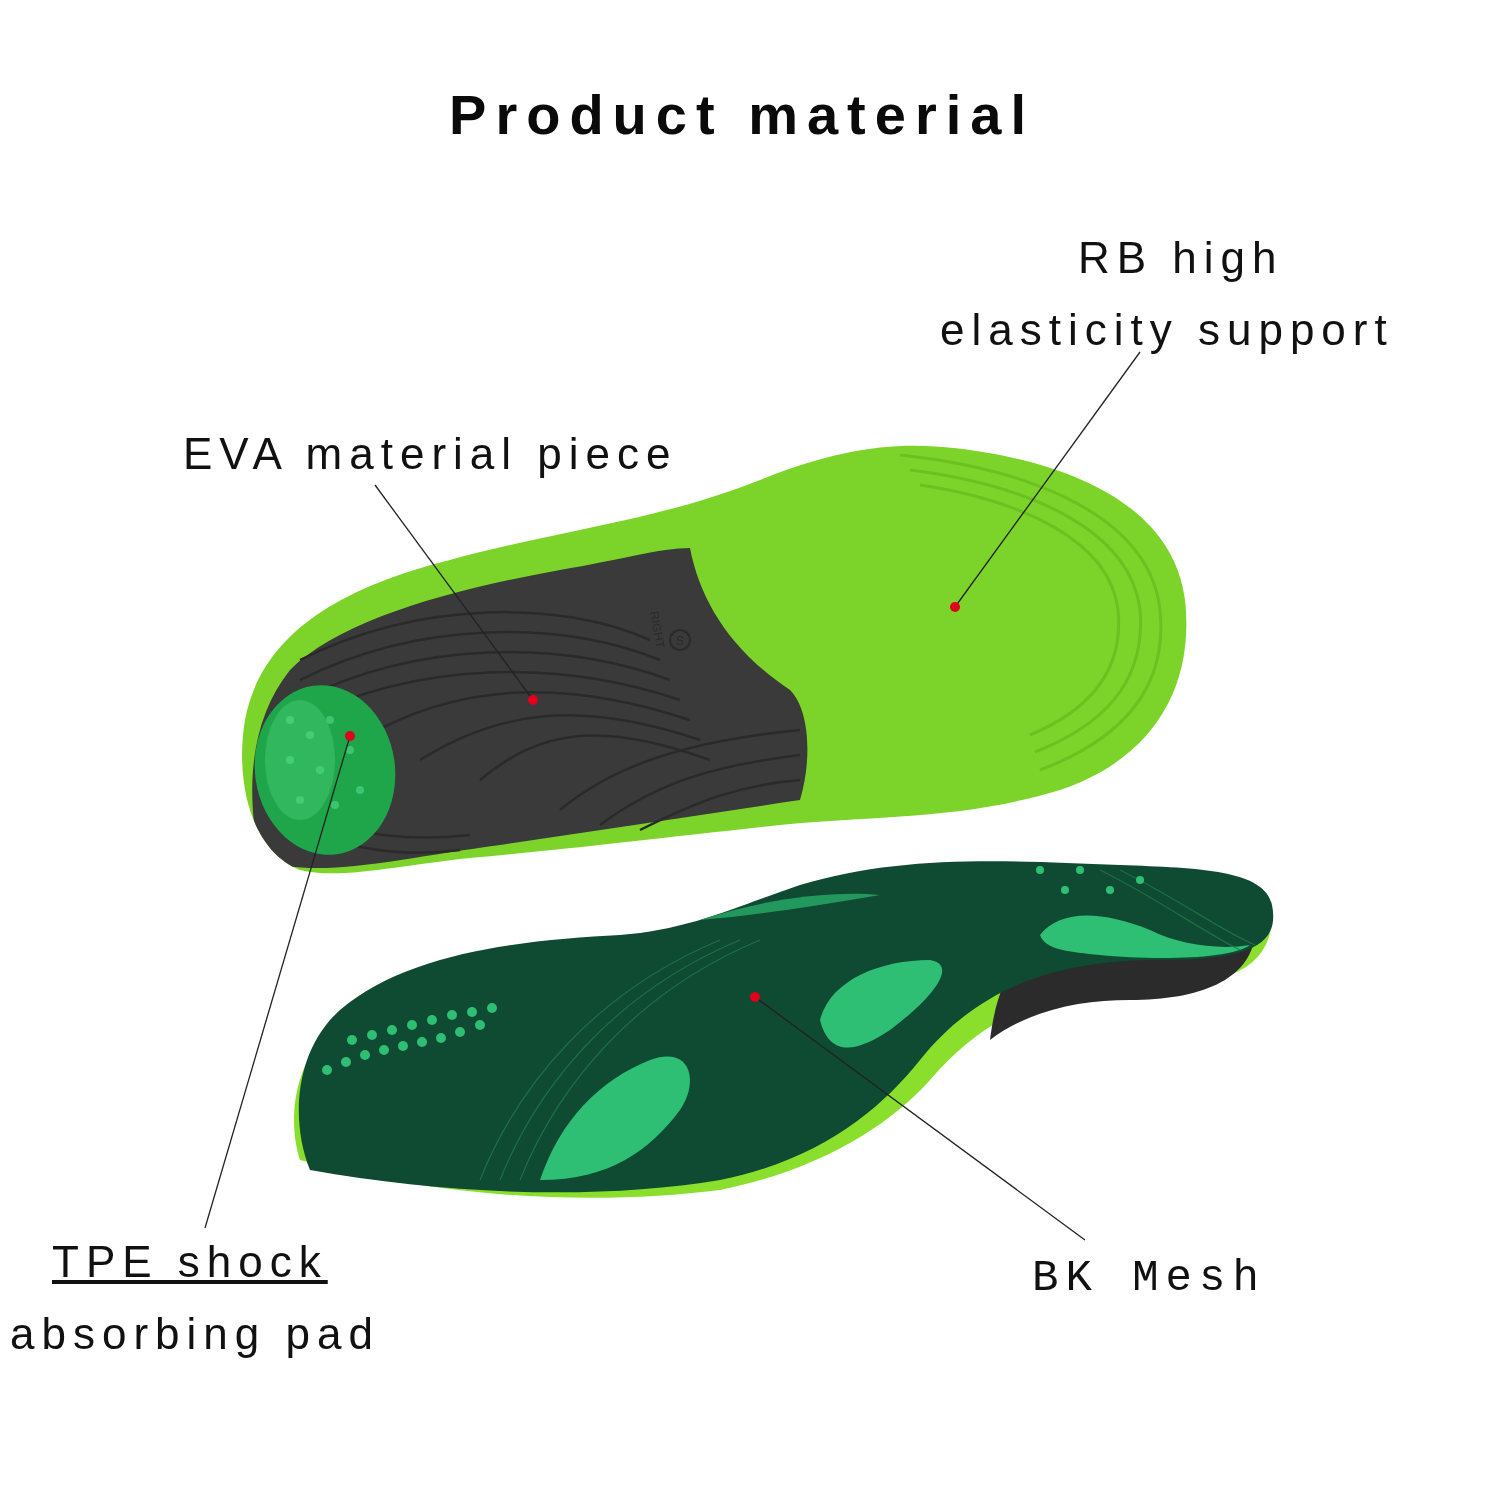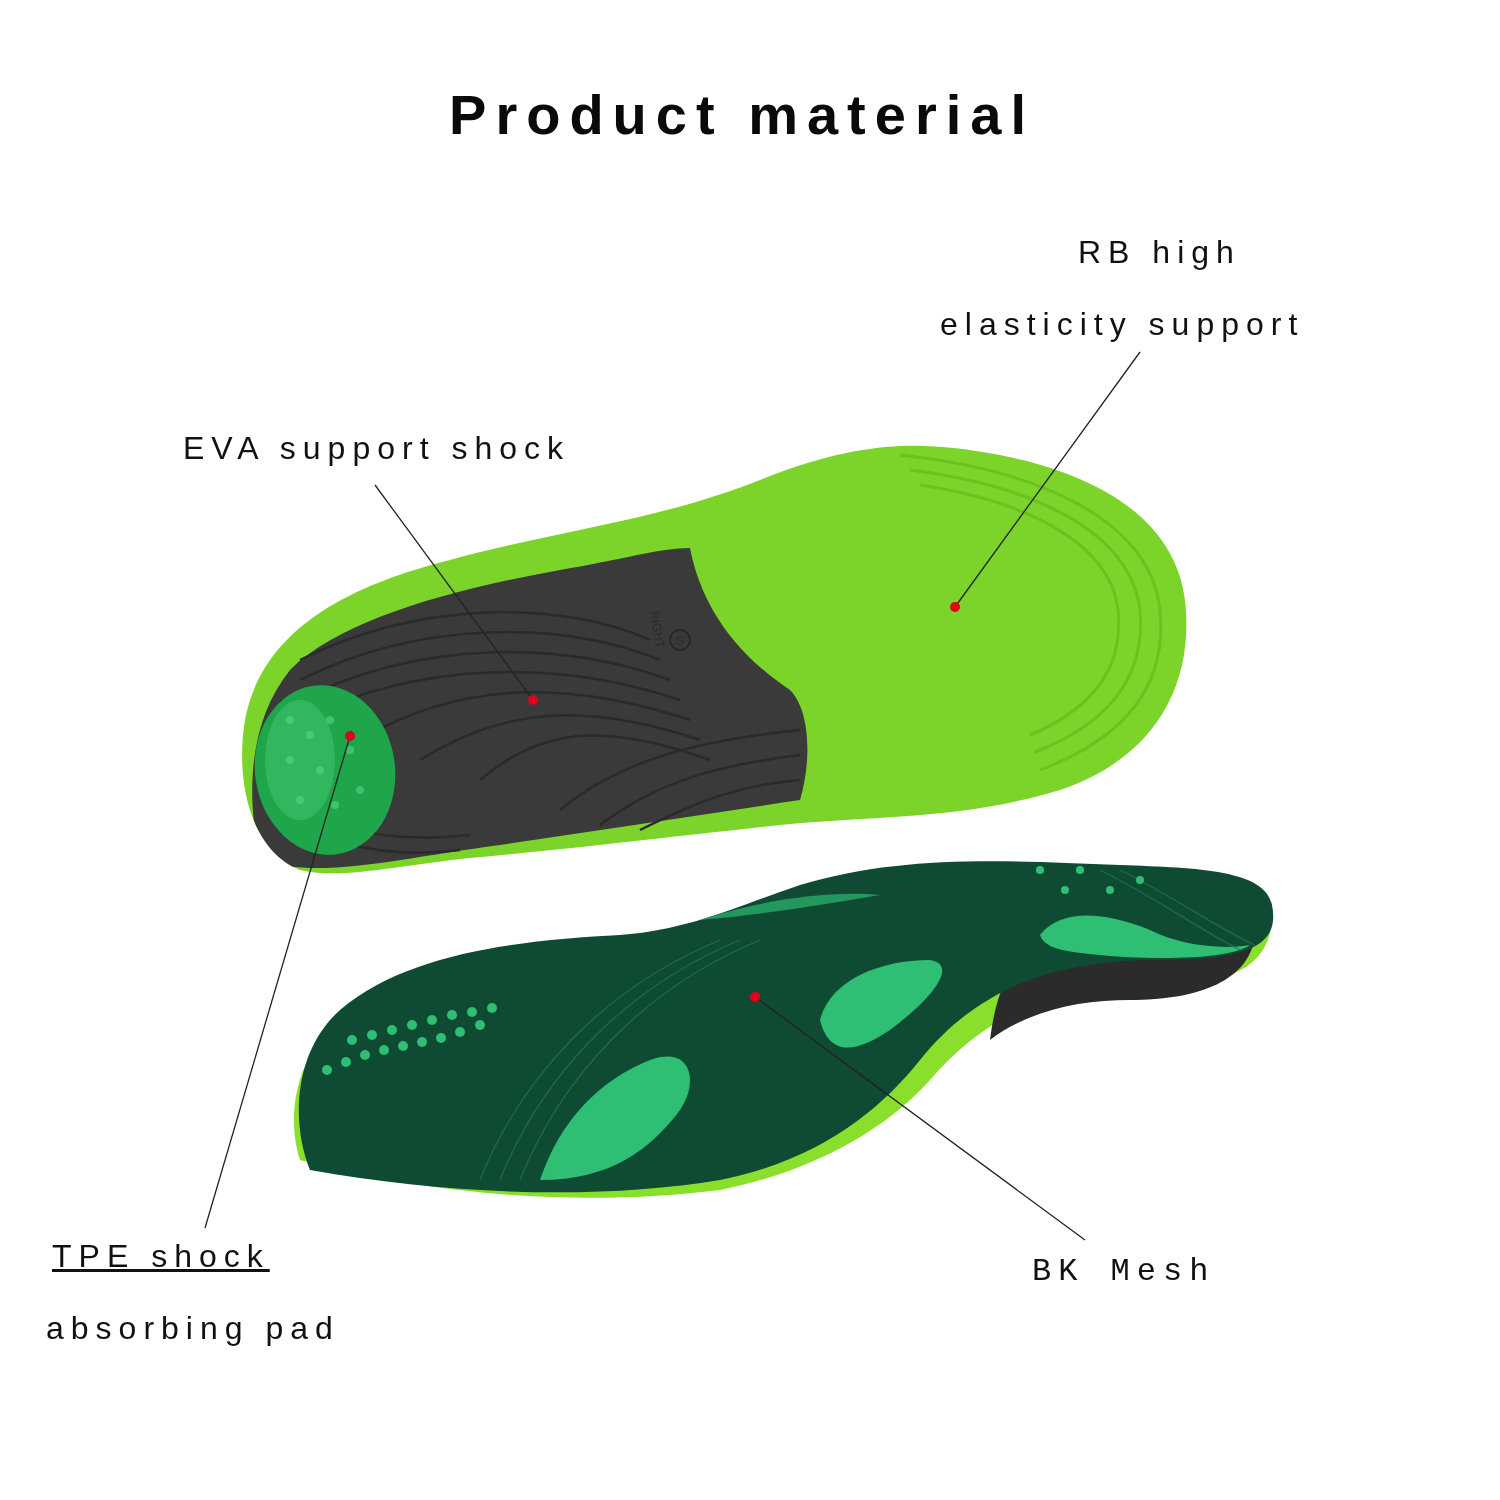--- a/index.html
+++ b/index.html
@@ -3,21 +3,21 @@
   <meta charset="utf-8">
   <style>
     html, body { margin: 0; padding: 0; background: #ffffff; }
     body { width: 1500px; height: 1500px; position: relative; overflow: hidden; font-family: "Liberation Sans", sans-serif; }
     .title {
       position: absolute; left: 0; width: 1484px; top: 82px; text-align: center;
       font-family: "Liberation Sans", sans-serif; font-weight: 700; font-size: 56px;
       letter-spacing: 9px; color: #0a0a0a;
     }
     .label {
-      position: absolute; font-family: "Liberation Sans", sans-serif; font-size: 32px;
+      position: absolute; font-family: "Liberation Sans", sans-serif; font-size: 44px;
       letter-spacing: 7px; color: #111111; white-space: nowrap; line-height: 1;
     }
     svg.art { position: absolute; left: 0; top: 0; }
   </style>
 </head>
 <body>
 
 <div class="title">Product material</div>
 
 <svg class="art" width="1500" height="1500" viewBox="0 0 1500 1500">
@@ -127,16 +127,16 @@
   <g fill="#e0001b">
     <circle cx="955" cy="607" r="5"></circle>
     <circle cx="533" cy="700" r="5"></circle>
     <circle cx="350" cy="736" r="5"></circle>
     <circle cx="755" cy="997" r="5"></circle>
   </g>
 </svg>
 
 <div class="label" style="left:1078px; top:236px;">RB high</div>
 <div class="label" style="left:940px; top:308px;">elasticity support</div>
-<div class="label" style="left:183px; top:432px;">EVA support shock</div>
+<div class="label" style="left:183px; top:432px;">EVA material piece</div>
 <div class="label" style="left:52px; top:1240px;text-decoration:underline;">TPE shock</div>
-<div class="label" style="left:10px; top:1312px;margin-left:36px;">absorbing pad</div>
+<div class="label" style="left:10px; top:1312px;">absorbing pad</div>
 <div class="label" style="left:1032px; top:1256px;font-family:Liberation Mono, monospace;">BK Mesh</div>
 
 </body></html>

